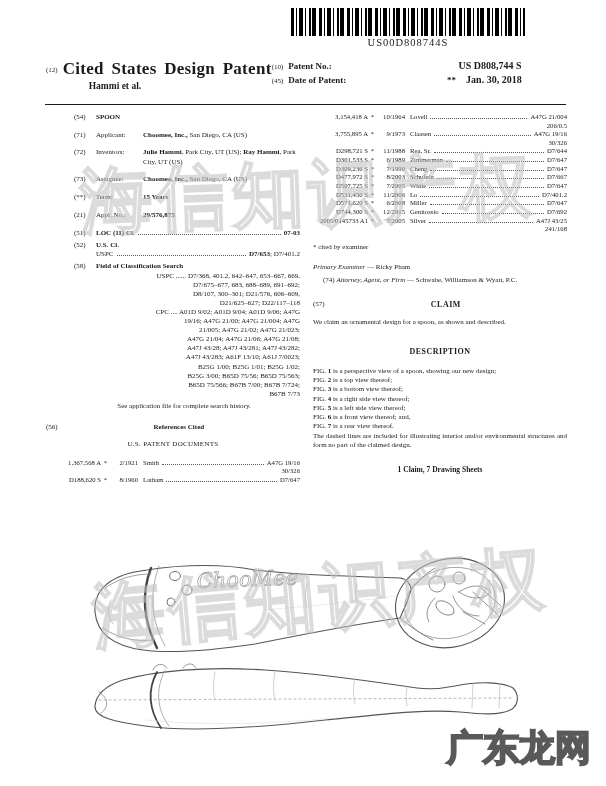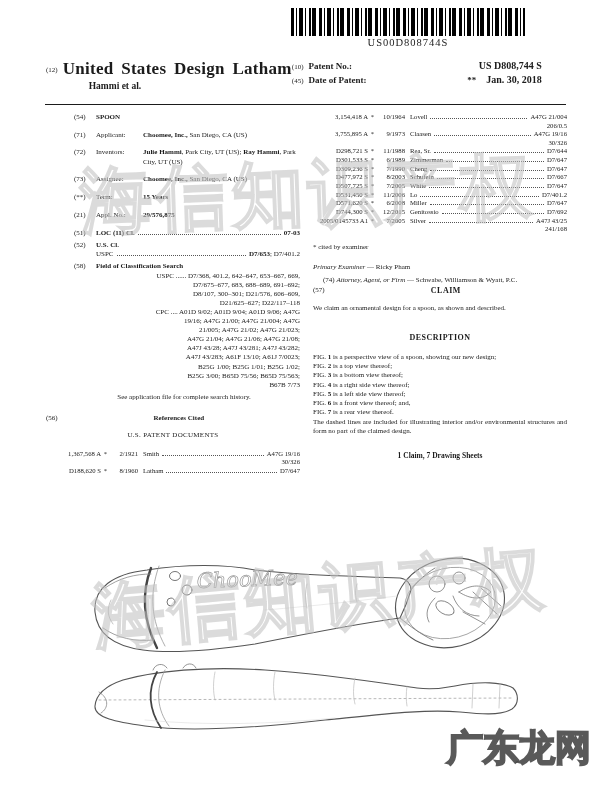--- a/index.html
+++ b/index.html
@@ -56,21 +56,21 @@
   .r-num{width:55px;flex:none;text-align:right;}
   .r-star{width:9px;flex:none;text-align:center;}
   .r-date{width:28px;flex:none;text-align:right;margin-right:5px;}
   .r-name{flex:none;}
   .r-cls{flex:none;text-align:right;}
   .r-cls2{text-align:right;font-size:6.7px;line-height:1.25;}
 
   .cited-note{margin-top:9px;margin-bottom:11px;}
   .examiner{margin-bottom:4px;}
   .it{font-style:italic;}
-  .attorney{padding-left:10px;}
+  .attorney{margin-bottom:14px;padding-left:10px;}
   .claim-head{display:flex;margin-bottom:8px;font-family:Liberation Serif, serif;}
   .claim-head .t{flex:1;text-align:center;font-weight:bold;font-size:8px;letter-spacing:.5px;}
   .para{text-align:justify;}
   .desc-head{text-align:center;font-weight:bold;font-size:8px;letter-spacing:.5px;
              margin-top:20px;margin-bottom:9px;}
   .figs div{text-align:left;}
   .sheets{text-align:center;font-weight:bold;font-size:7.5px;margin-top:15px;}
 
   
   .drawings{position:absolute;left:55px;top:548px;width:500px;height:220px;}
@@ -94,21 +94,21 @@
   <div class="barcode-wrap">
     <div class="bars"></div>
     <div class="barcode-num">US00D808744S</div>
   </div>
 
   <div class="header">
     <div class="header-row">
       <div class="h-left">
         <span class="code">(12)</span>
         <span>
-          <span class="title">United States Design Latham</span>
+          <span class="title">Cited States Design Patent</span>
           <div class="byline">Hammi et al.</div>
         </span>
       </div>
       <div class="h-right">
         <div class="row">
           <span class="code">(10)</span>
           <span class="lab">Patent No.:</span>
           <span class="fill"></span>
           <span class="val">US D808,744 S</span>
         </div>
@@ -188,20 +188,21 @@
         </div>
         <div class="cpc-block">
           <div>CPC .... A01D 9/02; A01D 9/04; A01D 9/06; A47G</div>
           <div>19/16; A47G 21/00; A47G 21/004; A47G</div>
           <div>21/005; A47G 21/02; A47G 21/023;</div>
           <div>A47G 21/04; A47G 21/06; A47G 21/08;</div>
           <div>A47J 43/28; A47J 43/281; A47J 43/282;</div>
           <div>A47J 43/283; A61F 13/10; A61J 7/0023;</div>
           <div>B25G 1/00; B25G 1/01; B25G 1/02;</div>
           <div>B25G 3/00; B65D 75/56; B65D 75/563;</div>
+          <div>B65D 75/566; B67B 7/00; B67B 7/724;</div>
           <div>B67B 7/73</div>
         </div>
         <div class="search-note">See application file for complete search history.</div>
       </div>
       <div class="refs-title">
         <span class="n">(56)</span>
         <span class="t">References Cited</span>
       </div>
       <div class="refs-sub">U.S. PATENT DOCUMENTS</div>
 

